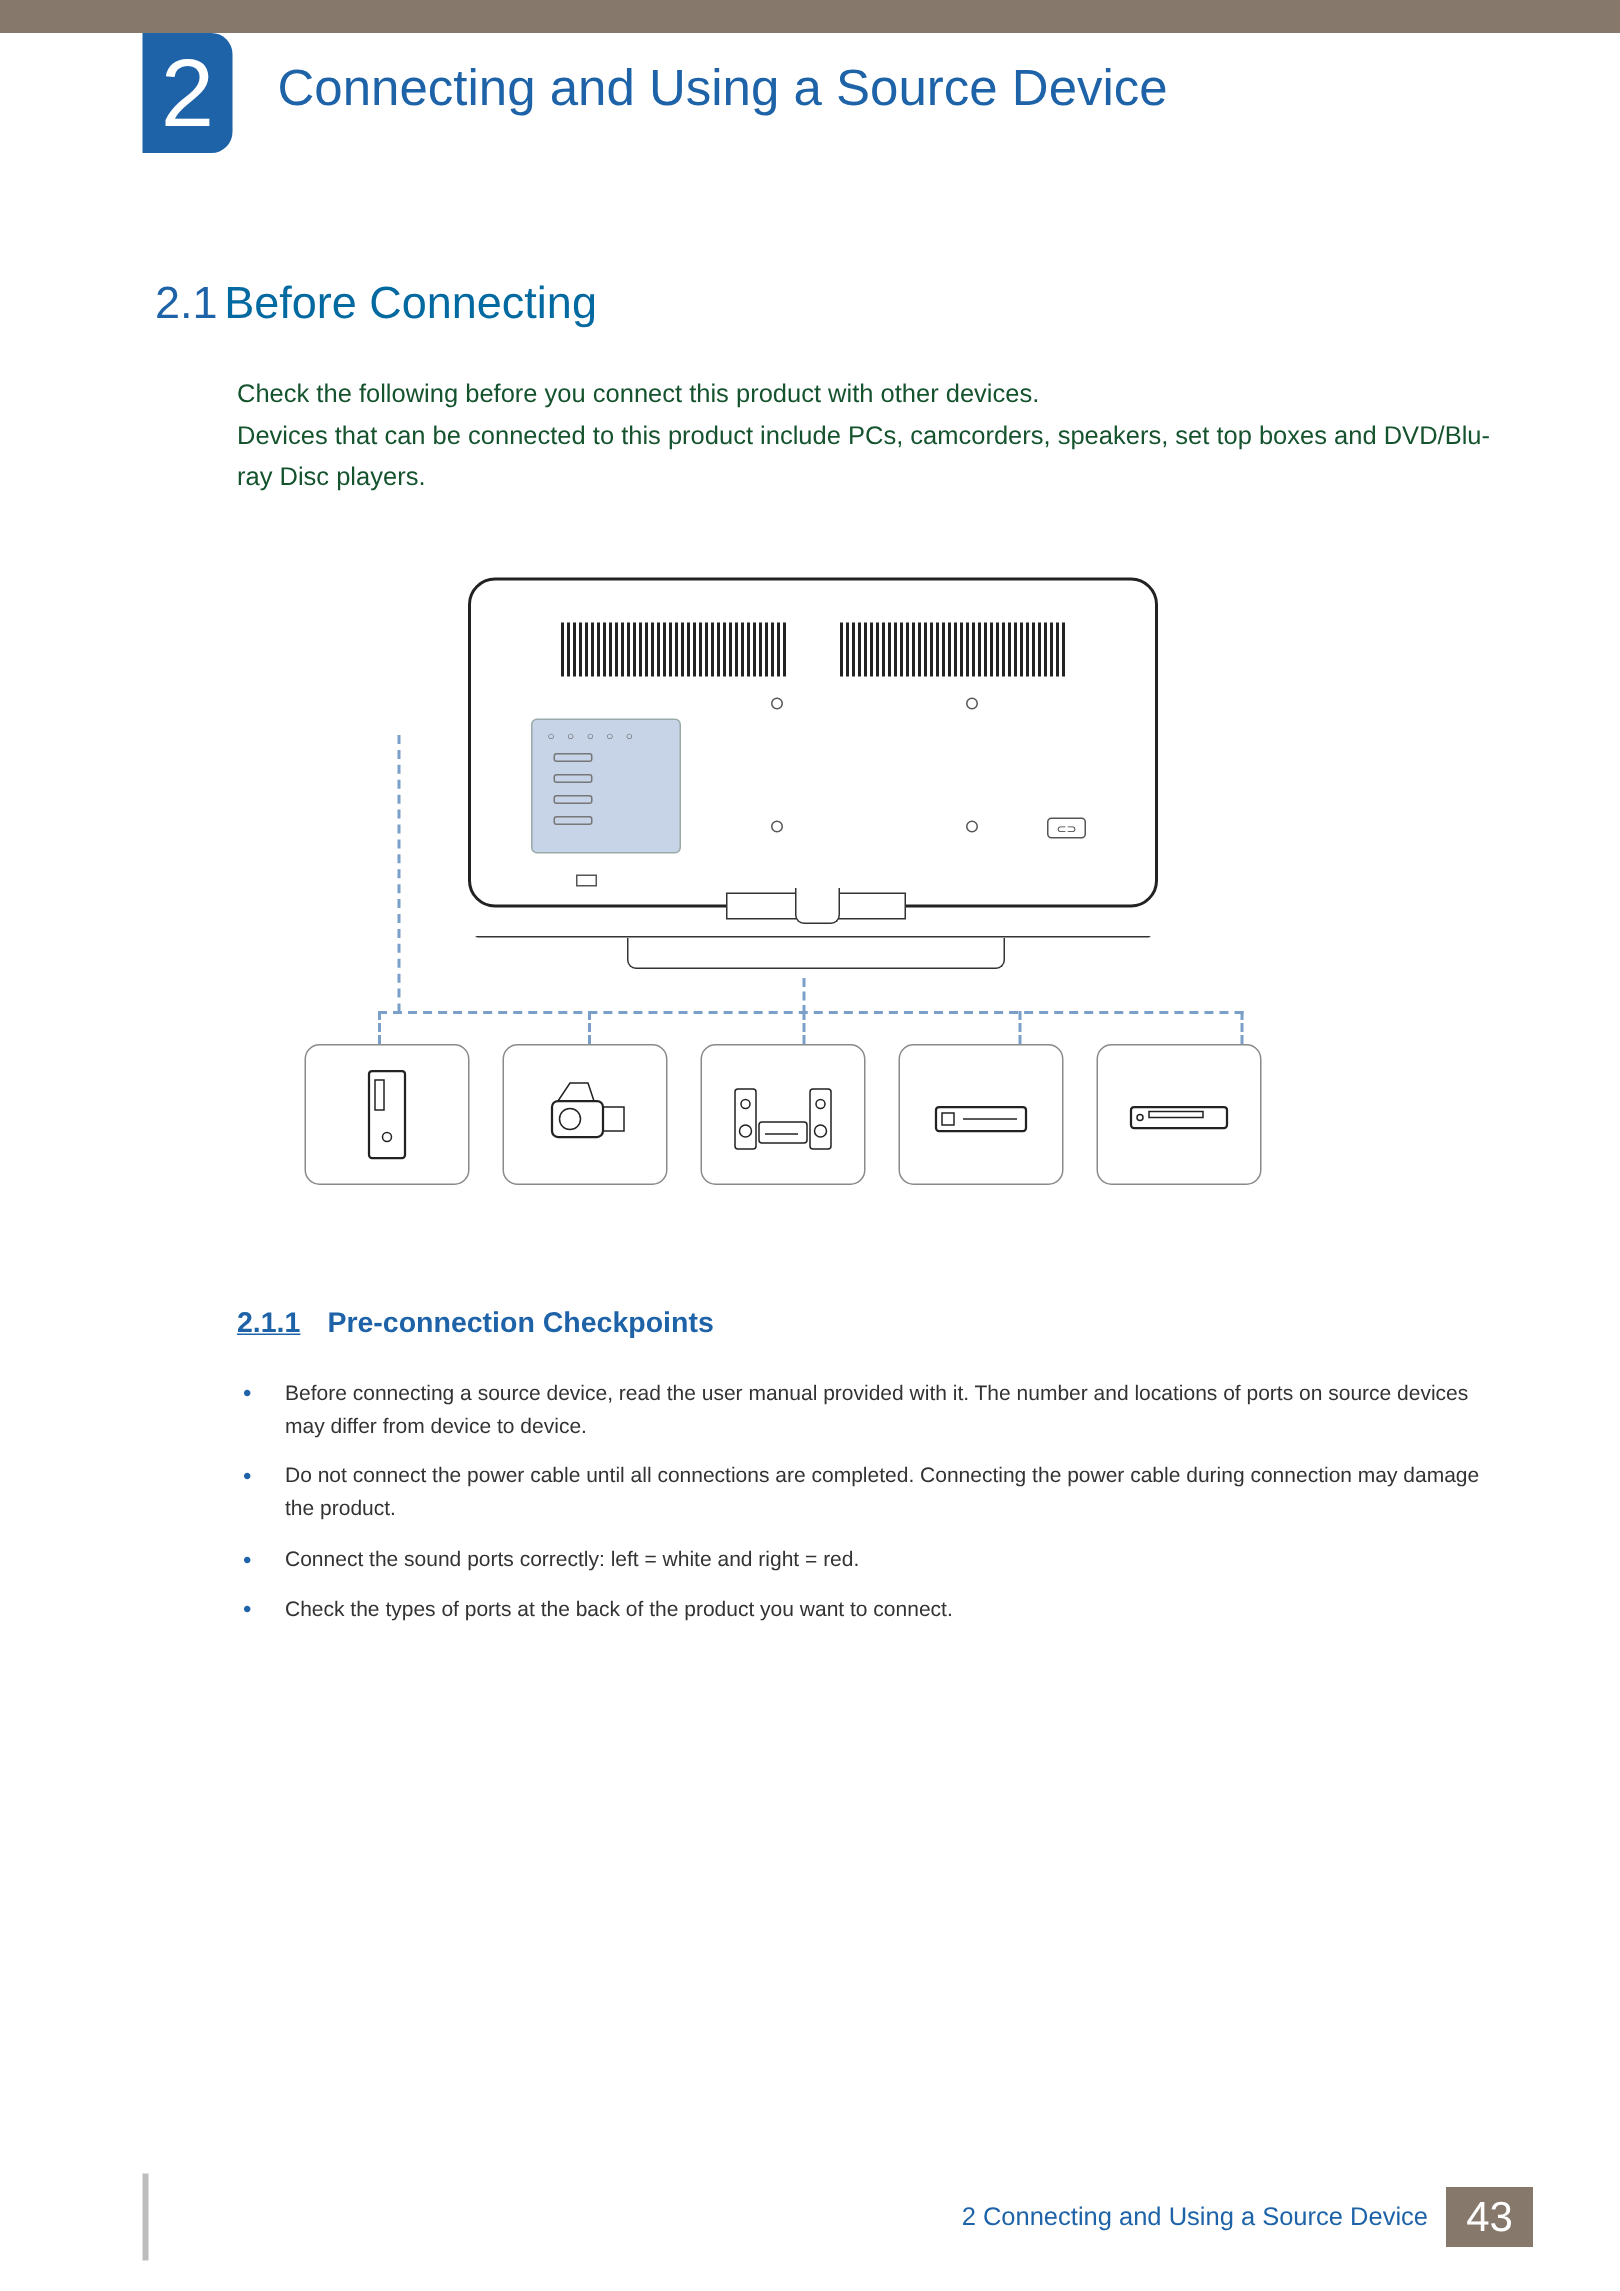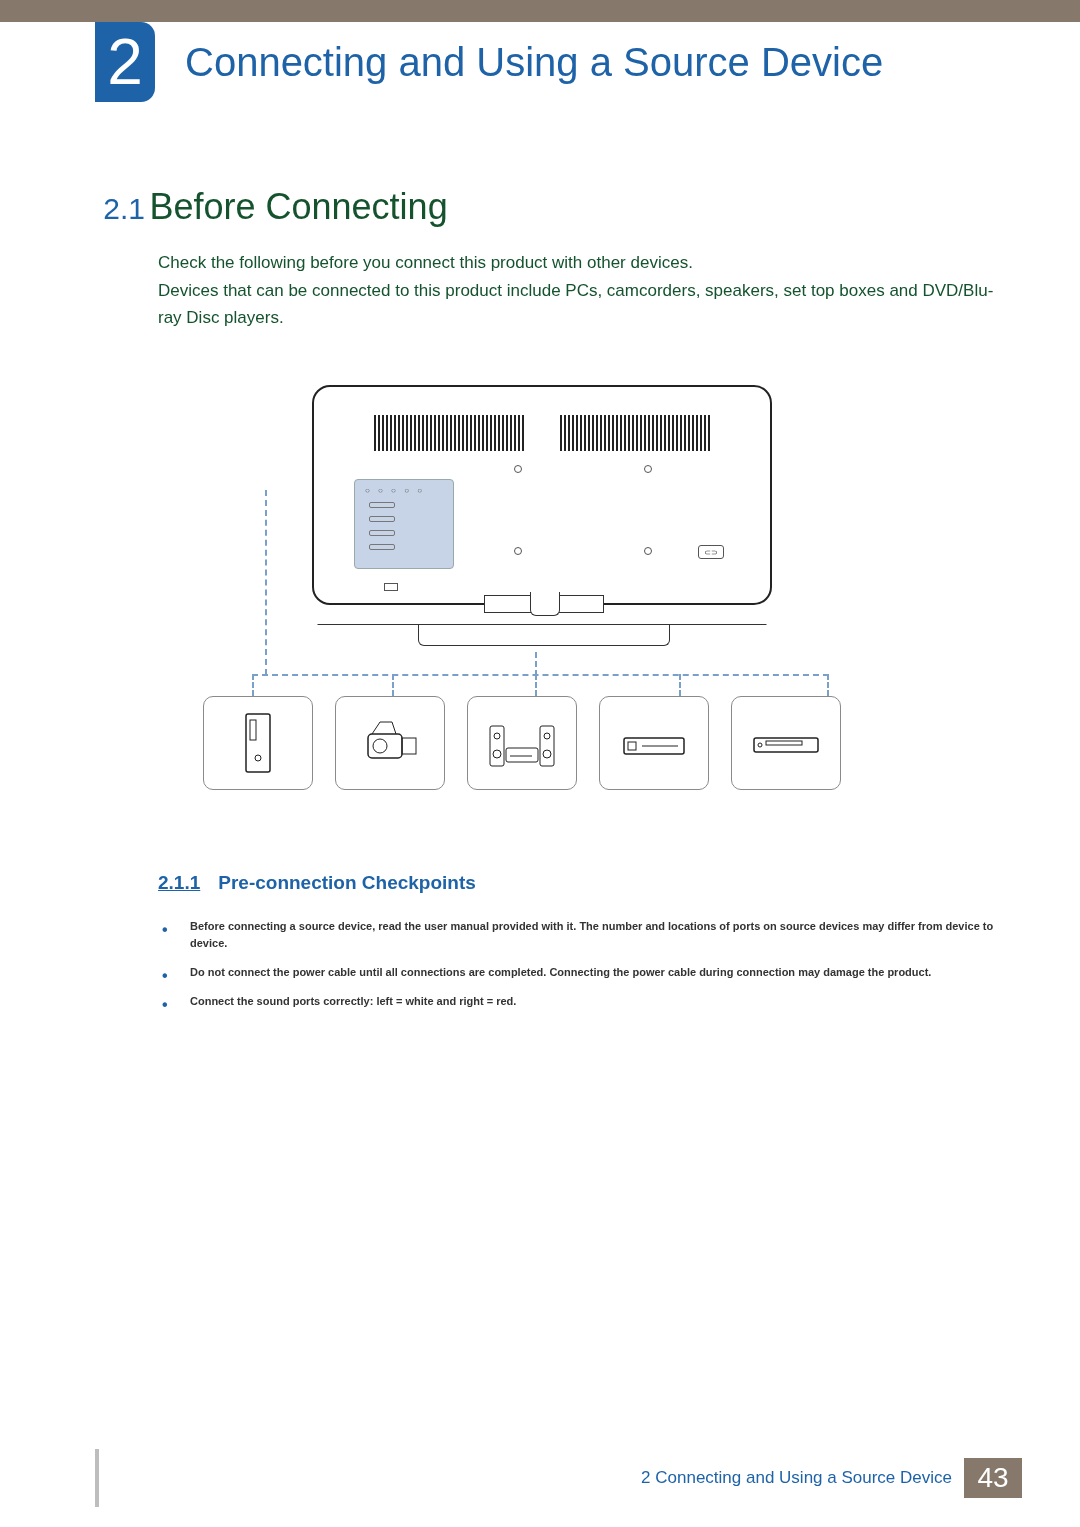--- a/index.html
+++ b/index.html
@@ -9,27 +9,27 @@
   
   .top-banner { position: absolute; top: 0; left: 0; right: 0; height: 98px; background: #86796b; }
   .top-white { position: absolute; top: 22px; left: 0; right: 0; bottom: 0; background: #fff; }
   .chapter-box {
     position: absolute; left: 95px; top: 22px; width: 60px; height: 80px;
     background: #1e63a8; border-top-right-radius: 14px; border-bottom-right-radius: 14px;
     display: flex; align-items: center; justify-content: center;
   }
   .chapter-num { color: #fff; font-size: 64px; font-weight: 300; line-height: 1; }
   .chapter-title {
-    position: absolute; left: 185px; top: 40px; font-size: 40px; color: #1e63a8; font-weight: 400;
+    position: absolute; left: 185px; top: 40px; font-size: 34px; color: #1e63a8; font-weight: 400;
   }
 
   
   .sec { position: absolute; left: 75px; top: 186px; right: 70px; }
   .sec-num { display: inline-block; color: #1e63a8; font-size: 30px; font-weight: 400; width: 70px; text-align: right; }
-  .sec-title { display: inline-block; color: #14532d; font-size: 36px; font-weight: 400; text-align: right; }
+  .sec-title { display: inline-block; color: #0369a1; font-size: 30px; font-weight: 400; text-align: right; }
 
   .body { position: absolute; left: 158px; top: 250px; right: 72px; font-size: 17px; line-height: 1.55; color: #14532d; }
   .body p { margin-bottom: 2px; }
 
   
   .diagram { position: absolute; left: 197px; top: 370px; width: 684px; height: 448px; }
   .monitor {
     position: absolute; left: 115px; top: 15px; width: 460px; height: 220px;
     border: 2px solid #222; border-radius: 18px; background: #fff;
   }
@@ -58,21 +58,21 @@
 
   .dev-row { position:absolute; left:6px; top:326px; display:flex; gap:22px; }
   .dev { width:110px; height:94px; border:1.5px solid #8a8a8a; border-radius:10px; display:flex; align-items:center; justify-content:center; }
   .dev svg { width:84px; height:70px; }
 
   
   .subsec { position: absolute; left: 158px; top: 872px; right: 72px; }
   .subsec-head { color: #1e63a8; font-size: 19px; font-weight: 700; margin-bottom: 24px; }
   .subsec-num { display:inline-block; margin-right: 18px; text-decoration: underline; }
   ul.bullets { list-style: none; padding: 0; }
-  ul.bullets li { position: relative; padding-left: 32px; font-size: 11px; line-height: 1.55; color: #333; margin-bottom: 12px; font-weight: bold; }
+  ul.bullets li { position: relative; padding-left: 32px; font-size: 14px; line-height: 1.55; color: #333; margin-bottom: 12px; }
   ul.bullets li:before { content: "•"; position: absolute; left: 4px; top: 0; color: #1e63a8; font-size: 16px; }
 
   
   .footer-line { position:absolute; left:95px; top:1449px; width:4px; height:58px; background:#bdbdbd; }
   .footer-bar { position:absolute; right:0; left:100px; top:1458px; height:40px; display:flex; justify-content:flex-end; align-items:center; }
   .footer-text { color:#1e63a8; font-size:17px; margin-right:12px; }
   .page-box { width:58px; height:40px; background:#86796b; color:#fff; display:flex; align-items:center; justify-content:center; font-size:28px; margin-right:58px; }
 </style>
 </head>
 <body>
@@ -174,20 +174,21 @@
   </div>
 
   <div class="subsec">
     <div class="subsec-head">
       <span class="subsec-num">2.1.1</span><span>Pre-connection Checkpoints</span>
     </div>
     <ul class="bullets">
       <li>Before connecting a source device, read the user manual provided with it. The number and locations of ports on source devices may differ from device to device.</li>
       <li>Do not connect the power cable until all connections are completed. Connecting the power cable during connection may damage the product.</li>
       <li>Connect the sound ports correctly: left = white and right = red.</li>
+      <li>Check the types of ports at the back of the product you want to connect.</li>
     </ul>
   </div>
 
   <div class="footer-line"></div>
   <div class="footer-bar">
     <span class="footer-text">2 Connecting and Using a Source Device</span>
     <span class="page-box">43</span>
   </div>
 
 </div>

